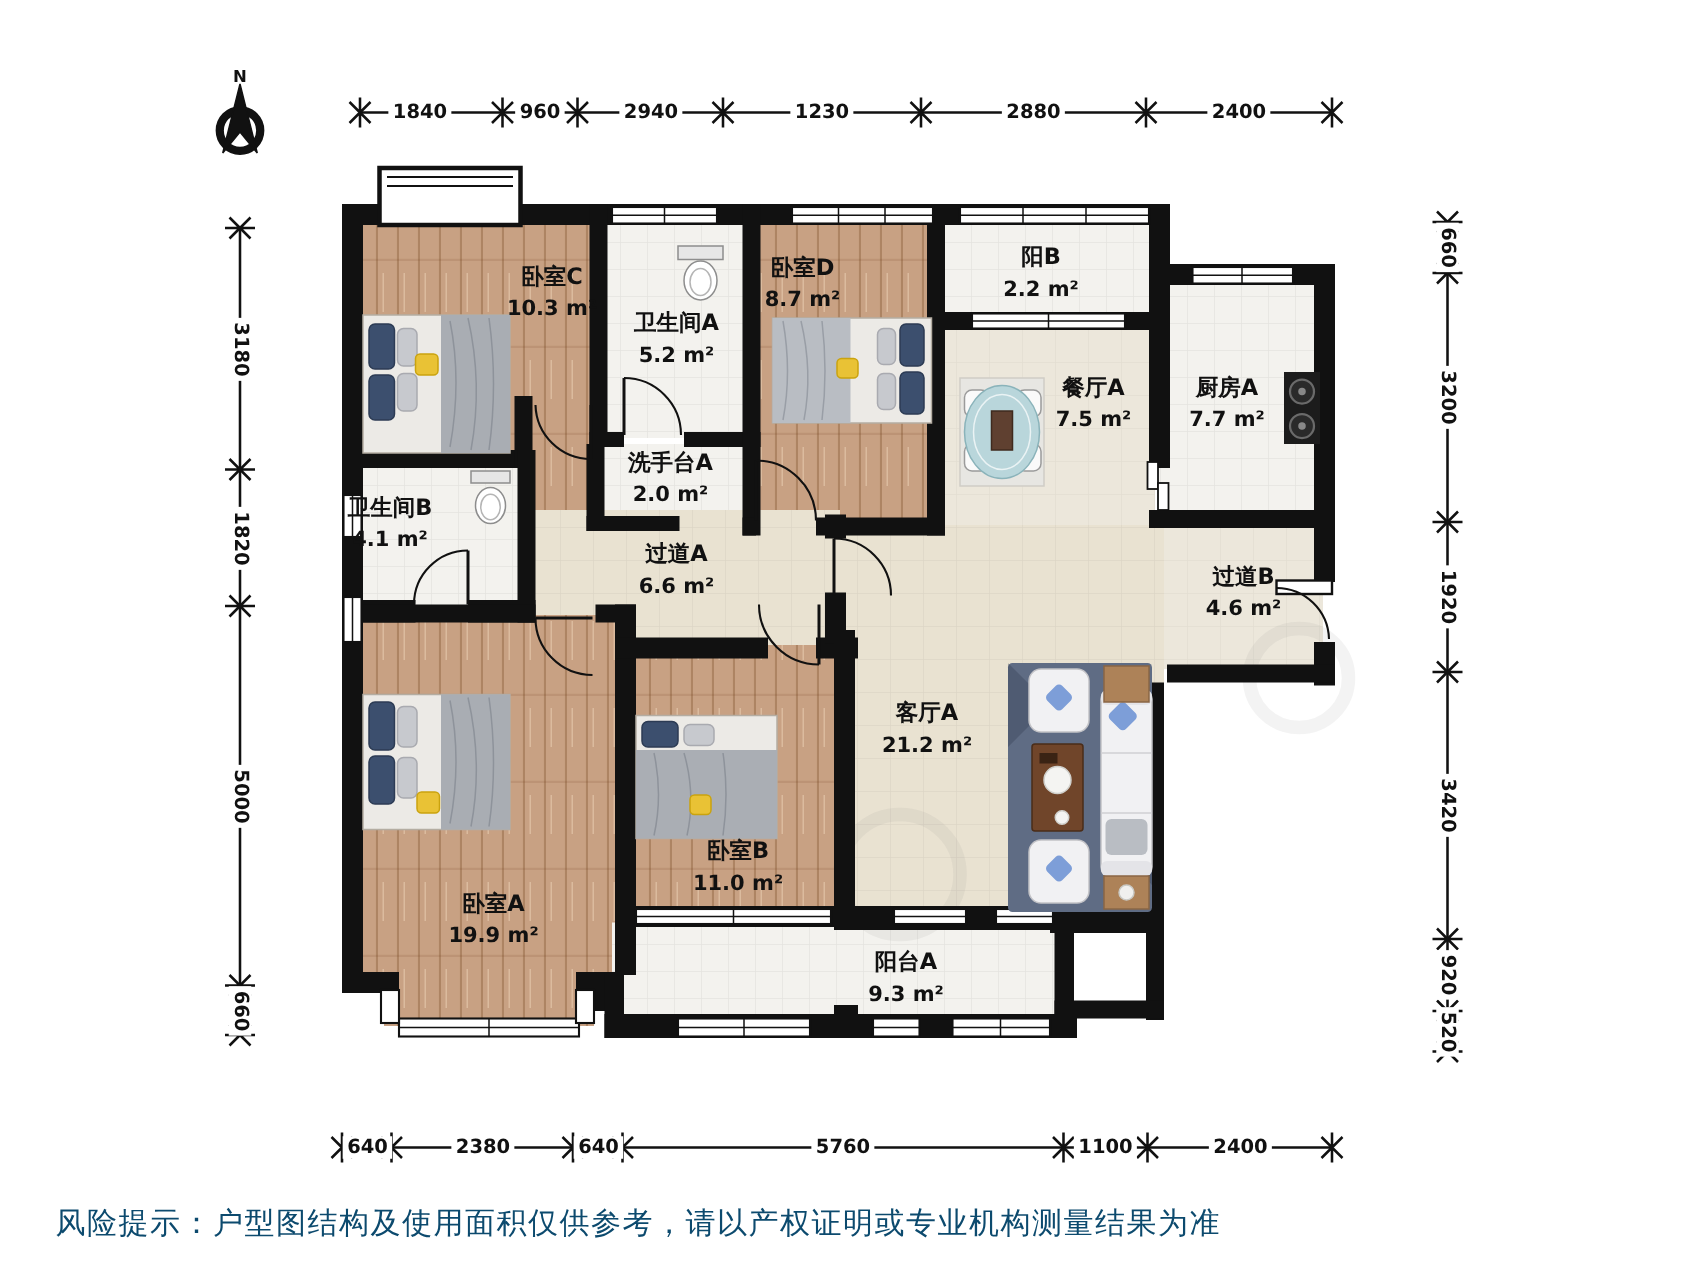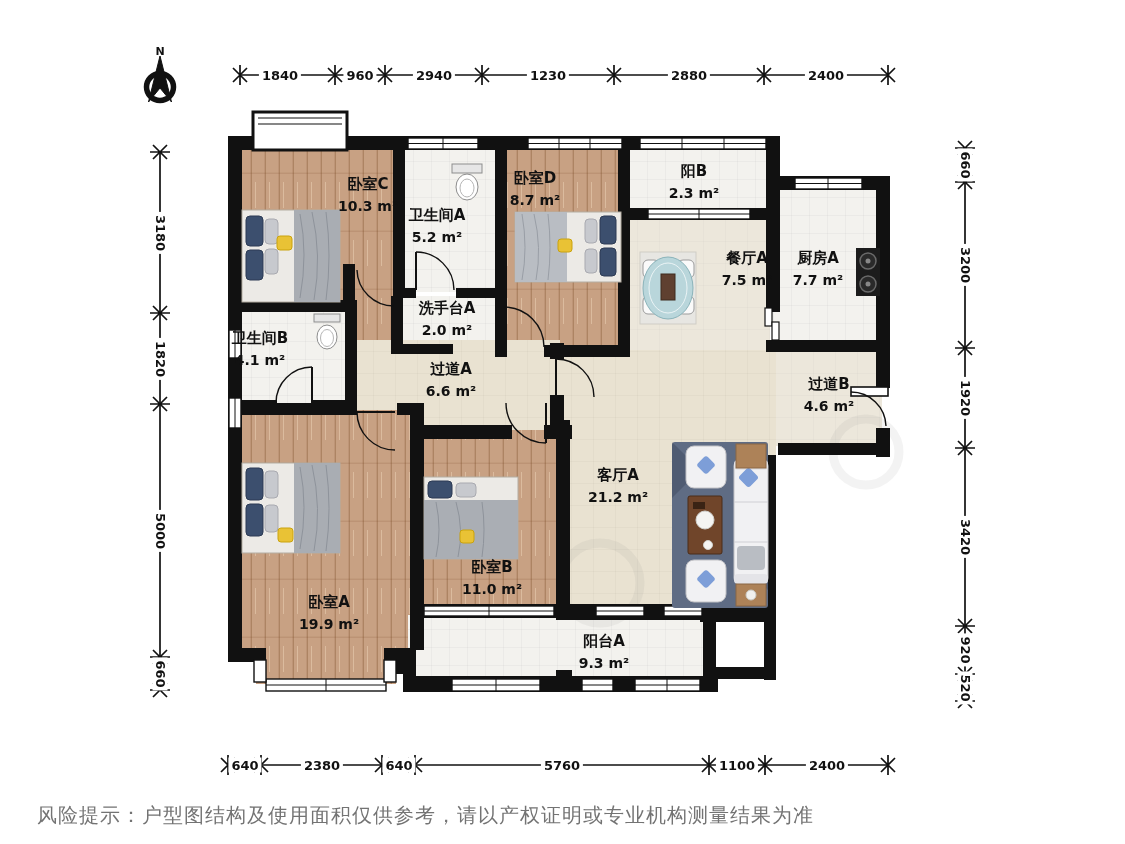--- a/index.html
+++ b/index.html
@@ -8,21 +8,21 @@
   .canvas{position:absolute;left:0;top:0;width:1125px;height:844px;}
   svg{position:absolute;left:0;top:0;}
   .rlabel{position:absolute;transform:translate(-50%,-50%);text-align:center;color:#111;
           white-space:nowrap;line-height:22px;}
   .rname{font-size:15px;font-weight:bold;}
   .rarea{font-size:14px;font-weight:bold;}
   .dim{position:absolute;transform:translate(-50%,-50%);background:#ffffff;color:#111;
        font-size:13px;font-weight:bold;padding:0 3px;white-space:nowrap;}
   .dim.v{transform:translate(-50%,-50%) rotate(90deg);}
   .nlabel{position:absolute;transform:translate(-50%,-50%);font-size:11px;font-weight:bold;color:#111;}
-  .disclaimer{position:absolute;left:37px;top:802px;font-size:20px;color:#737373;letter-spacing:1px;}
+  .disclaimer{position:absolute;left:37px;top:802px;font-size:20px;color:#0c4a6e;letter-spacing:1px;}
 </style>
 </head>
 <body>
 
 <div class="canvas">
 
 <svg width="1125" height="844" viewBox="0 0 1125 844">
   <defs>
     <pattern id="wood" width="14" height="58" patternUnits="userSpaceOnUse">
       <rect width="14" height="58" fill="#c8a183"></rect>
@@ -341,33 +341,33 @@
     <use href="#tickV" transform="translate(965,626)"></use>
         <use href="#tickV" transform="translate(965,674)"></use>
     <use href="#tickV" transform="translate(965,701)"></use>
   </g>
 </svg>
 
 <div class="rlabel" style="left:368px;top:195px">
   <div class="rname">卧室C</div>
   <div class="rarea">10.3 m²</div>
 </div>
-<div class="rlabel" style="left:437px;top:226px">
+<div class="rlabel" style="left:451px;top:226px">
   <div class="rname">卫生间A</div>
   <div class="rarea">5.2 m²</div>
 </div>
 <div class="rlabel" style="left:535px;top:189px">
   <div class="rname">卧室D</div>
   <div class="rarea">8.7 m²</div>
 </div>
 <div class="rlabel" style="left:694px;top:182px">
   <div class="rname">阳B</div>
-  <div class="rarea">2.3 m²</div>
-</div>
-<div class="rlabel" style="left:747px;top:269px">
+  <div class="rarea">2.2 m²</div>
+</div>
+<div class="rlabel" style="left:729px;top:269px">
   <div class="rname">餐厅A</div>
   <div class="rarea">7.5 m²</div>
 </div>
 <div class="rlabel" style="left:818px;top:269px">
   <div class="rname">厨房A</div>
   <div class="rarea">7.7 m²</div>
 </div>
 <div class="rlabel" style="left:447px;top:319px">
   <div class="rname">洗手台A</div>
   <div class="rarea">2.0 m²</div>

